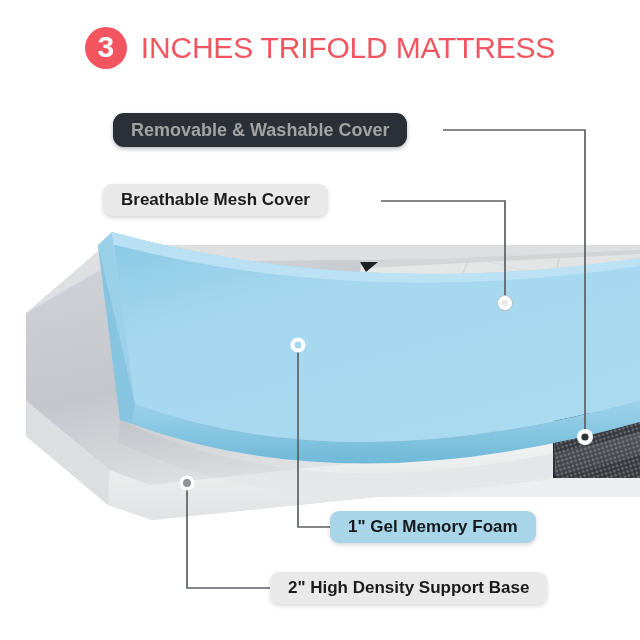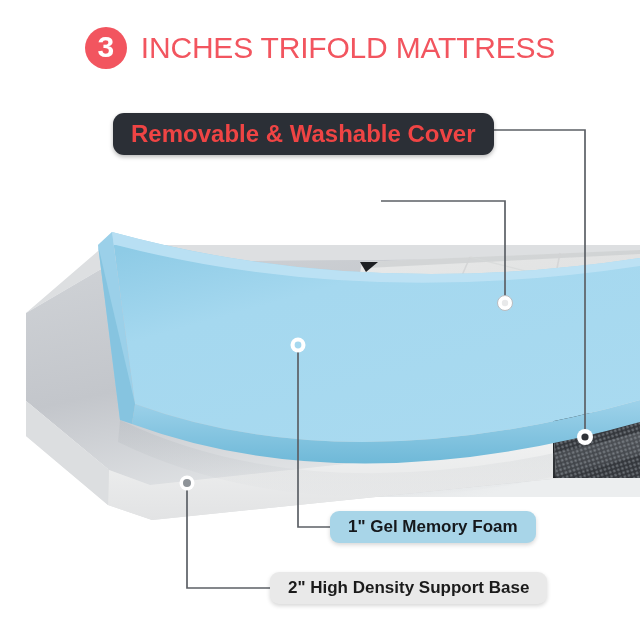--- a/index.html
+++ b/index.html
@@ -32,22 +32,22 @@
   #art{position:absolute;left:0;top:0;width:640px;height:640px;}
 
   
   .badge{
     position:absolute;display:flex;align-items:center;
     height:32px;padding:0 18px;border-radius:9px;
     font-size:17px;font-weight:bold;white-space:nowrap;
     box-sizing:border-box;
   }
   .badge.dark{
-    background:#2b2f36;color:#ef4444;border-radius:11px;
-    box-shadow:0 2px 4px rgba(0,0,0,.28);height:42px;font-size:24px;
+    background:#2b2f36;color:#a3a3a3;border-radius:11px;
+    box-shadow:0 2px 4px rgba(0,0,0,.28);height:34px;font-size:18px;
   }
   .badge.grey{
     background:#e9e9e9;color:#1b1b1b;
     box-shadow:0 2px 4px rgba(0,0,0,.16);
   }
   .badge.blue{
     background:#a8d5e8;color:#15181c;
     box-shadow:0 2px 4px rgba(0,0,0,.16);
   }
   #badge-removable{left:113px;top:113px;}
@@ -176,20 +176,23 @@
 
       <circle cx="187" cy="483" r="7.5" fill="#ffffff"></circle>
       <circle cx="187" cy="483" r="4" fill="#8e9398"></circle>
     </g>
   </svg>
 
   <div id="badge-removable" class="badge dark">
     <span>Removable &amp; Washable Cover</span>
   </div>
 
+  <div id="badge-mesh" class="badge grey">
+    <span>Breathable Mesh Cover</span>
+  </div>
 
   <div id="badge-gel" class="badge blue">
     <span>1" Gel  Memory Foam</span>
   </div>
 
   <div id="badge-base" class="badge grey">
     <span>2" High Density Support Base</span>
   </div>
 
 </div>

